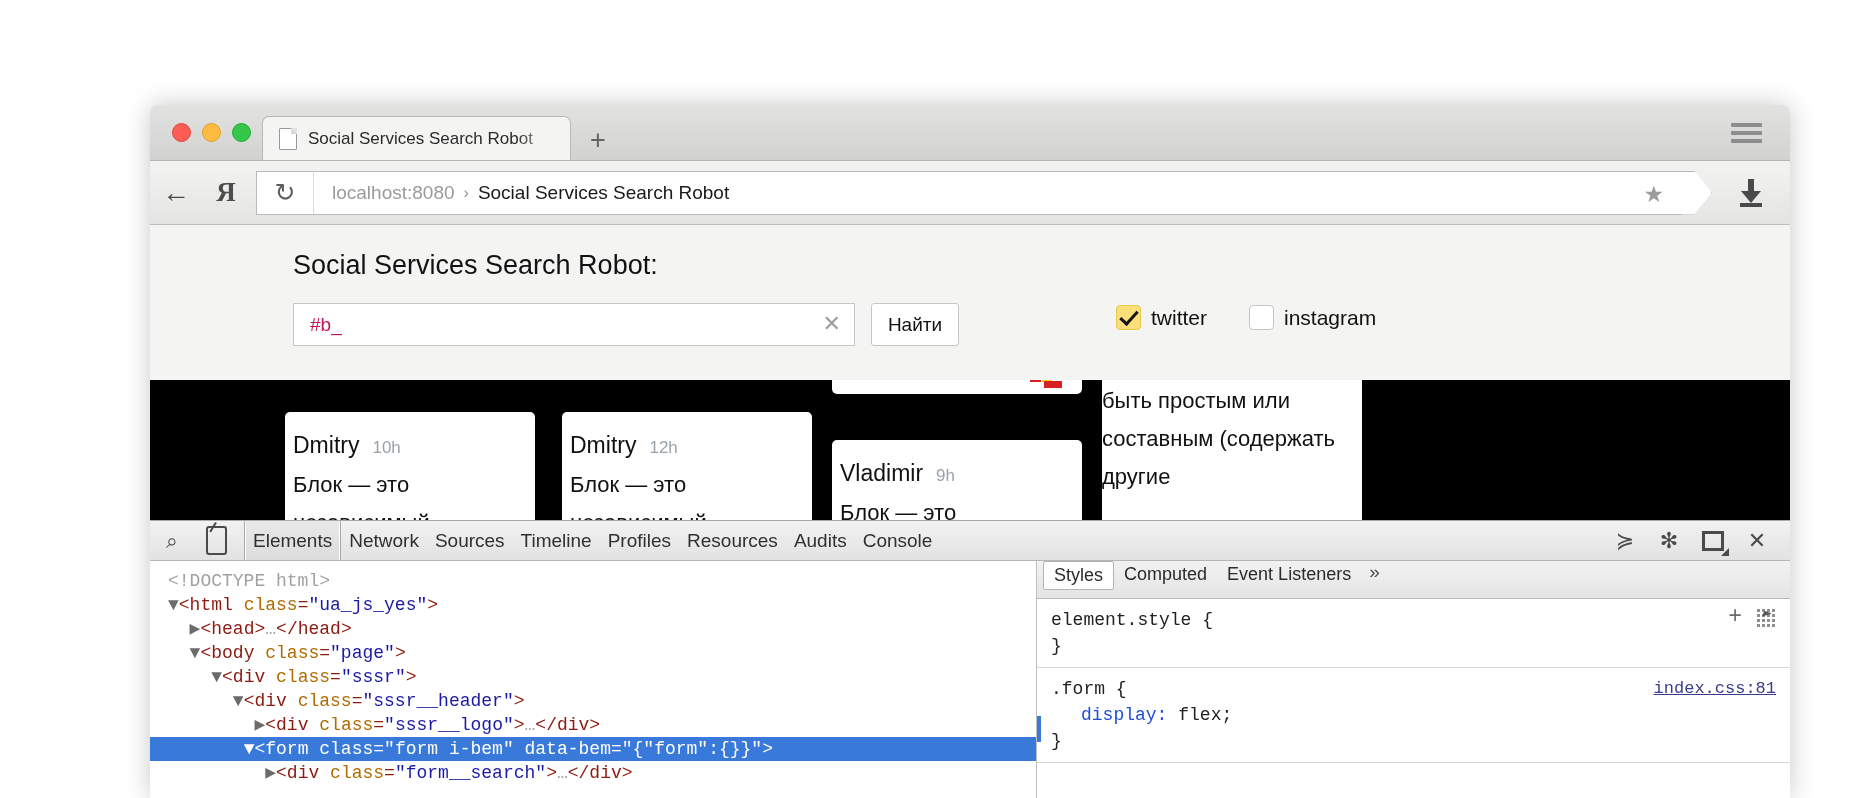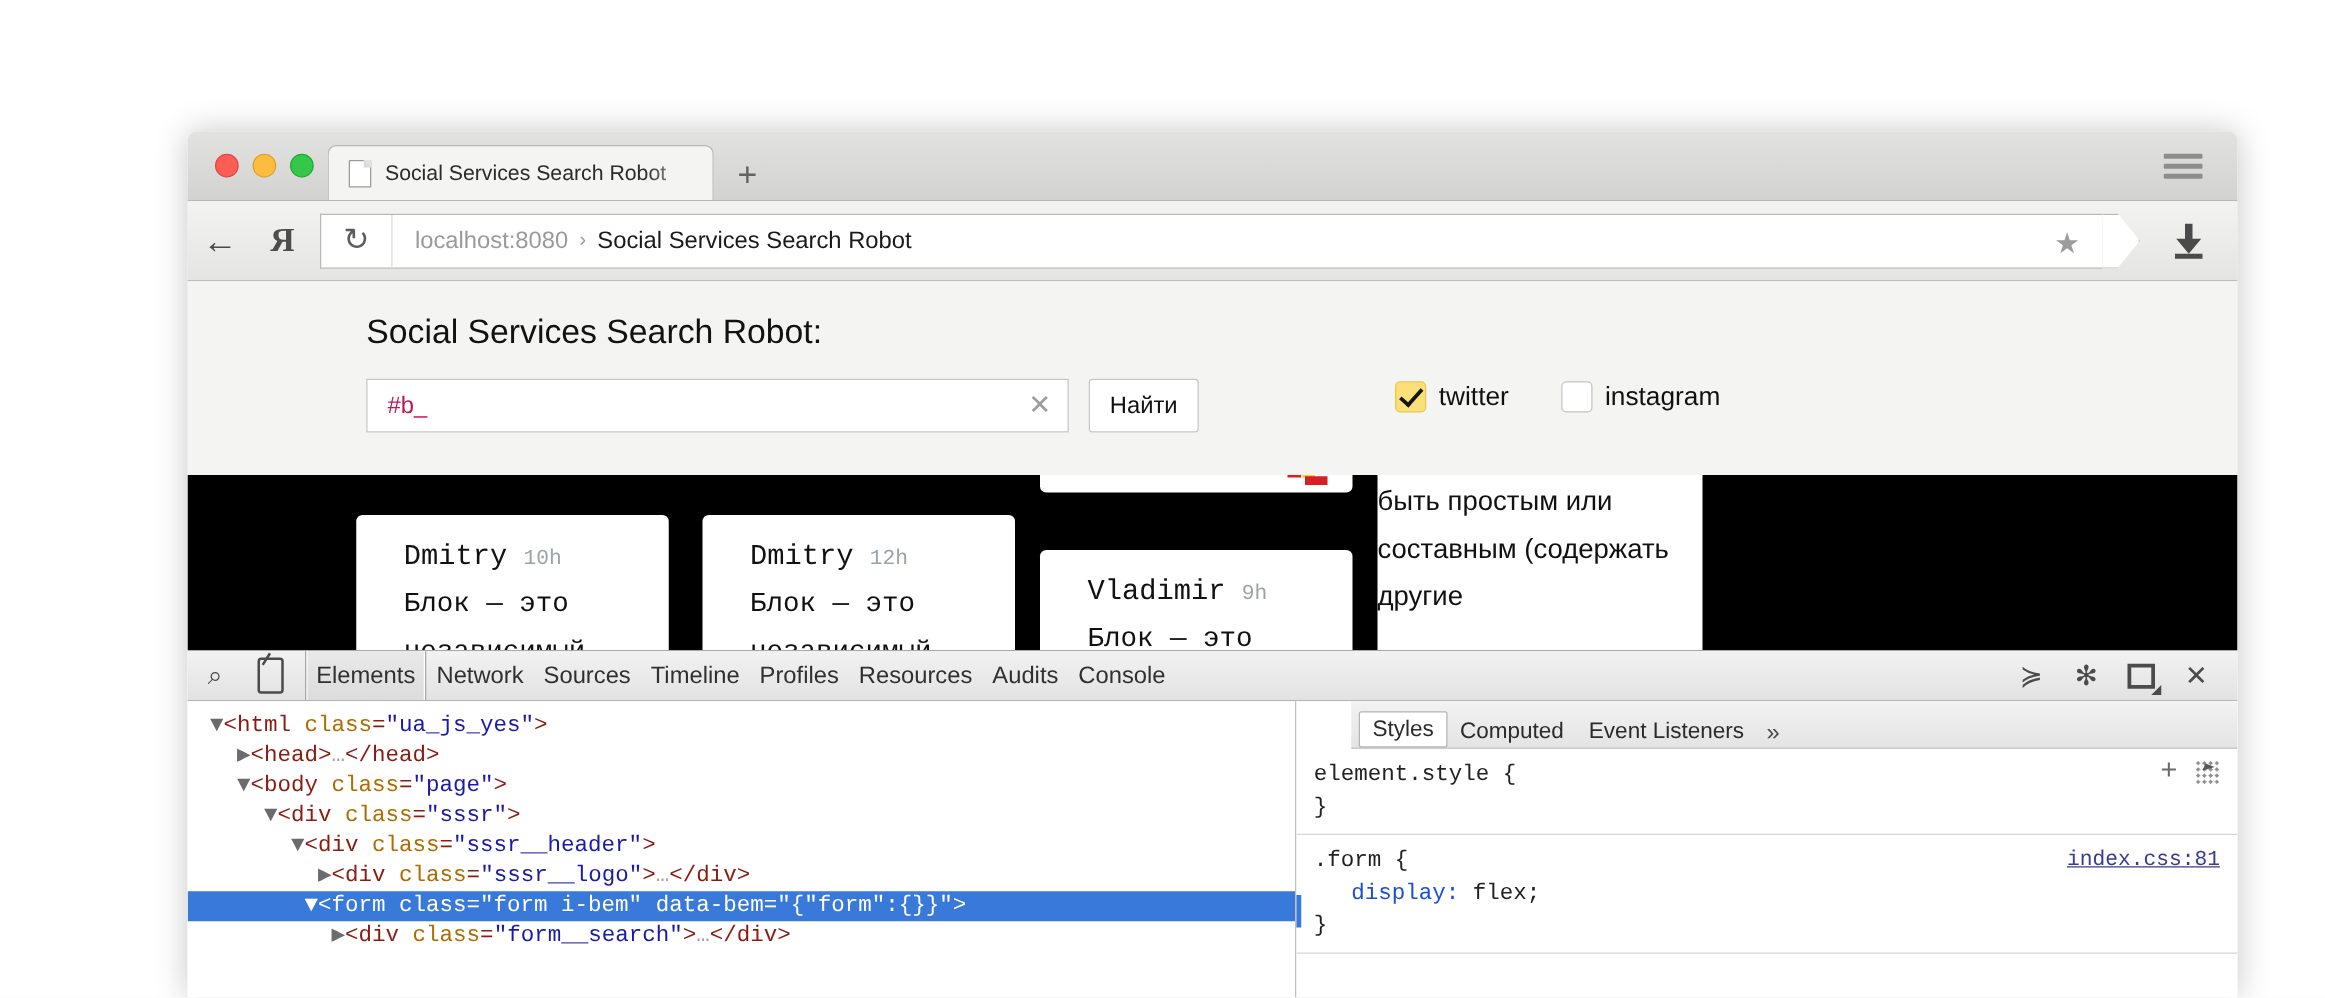--- a/index.html
+++ b/index.html
@@ -121,21 +121,21 @@
   .box.on:after{
     content:"";position:absolute;left:7px;top:1px;width:7px;height:15px;
     border:solid #141414;border-width:0 3px 3px 0;transform:rotate(42deg);
   }
   .chk span{font-size:21px;color:#111;}
 
   
   .band{position:relative;height:140px;background:#000;overflow:hidden;}
   .card{
     position:absolute;background:#fff;border-radius:5px;
-    padding:20px 22px 0 38px;box-sizing:border-box;overflow:hidden;font-family:Liberation Mono, monospace;
+    padding:20px 22px 0 8px;box-sizing:border-box;overflow:hidden;
   }
   .card .who{font-size:23px;color:#111;display:flex;align-items:baseline;gap:13px;margin-bottom:7px;}
   .card .who b{font-weight:400;}
   .card .who i{font-style:normal;font-size:17px;color:#9aa3ab;}
   .card .txt{font-size:22px;color:#111;line-height:38px;}
 
   .card.c1{left:135px;top:32px;width:250px;height:140px;}
   .card.c2{left:412px;top:32px;width:250px;height:140px;}
   .card.c3{left:682px;top:60px;width:250px;height:130px;}
   .card.c0{left:682px;top:-50px;width:250px;height:64px;padding-top:0;}
@@ -189,21 +189,21 @@
   .domline.sel *{color:#fff !important;}
   .tw{color:#8b1a10;}        
   .an{color:#b06c00;}        
   .av{color:#1a1aa6;}        
   .cm{color:#a1a1a1;}        
   .tri{color:#6b6b6b;}
 
   .styles{flex:1;background:#fff;overflow:hidden;}
   .st-tabs{
     height:37px;background:linear-gradient(#f2f2f2,#e4e4e4);
-    border-bottom:1px solid #b9b9b9;display:flex;align-items:flex-end;padding-left:6px;margin-left:44px;
+    border-bottom:1px solid #b9b9b9;display:flex;align-items:flex-start;padding-left:6px;
   }
   .st-tab{padding:0 10px;height:27px;line-height:27px;font-size:18px;color:#2b2b2b;}
   .st-tab.active{background:#fff;border:1px solid #b4b4b4;border-radius:2px;}
   .st-more{font-size:19px;color:#4b4b4b;margin-left:8px;}
   .st-rule{
     position:relative;padding:8px 14px 8px 14px;
     font-family:"Liberation Mono","DejaVu Sans Mono",monospace;
     font-size:18px;line-height:26px;color:#222;
     border-bottom:1px solid #d6d6d6;
   }
@@ -352,20 +352,21 @@
                 <i></i>
                 <b></b>
               </span>
         </div>
         <div class="dt-rico">✕</div>
       </div>
     </div>
 
     <div class="dt-body">
       <div class="dom">
+        <div class="domline"><span class="cm">&lt;!DOCTYPE html&gt;</span></div>
         <div class="domline"><span class="tri">▼</span><span class="tw">&lt;html </span><span class="an">class</span><span class="tw">=</span><span class="av">"ua_js_yes"</span><span class="tw">&gt;</span></div>
         <div class="domline">&nbsp;&nbsp;<span class="tri">▶</span><span class="tw">&lt;head&gt;</span><span class="cm">…</span><span class="tw">&lt;/head&gt;</span></div>
         <div class="domline">&nbsp;&nbsp;<span class="tri">▼</span><span class="tw">&lt;body </span><span class="an">class</span><span class="tw">=</span><span class="av">"page"</span><span class="tw">&gt;</span></div>
         <div class="domline">&nbsp;&nbsp;&nbsp;&nbsp;<span class="tri">▼</span><span class="tw">&lt;div </span><span class="an">class</span><span class="tw">=</span><span class="av">"sssr"</span><span class="tw">&gt;</span></div>
         <div class="domline">&nbsp;&nbsp;&nbsp;&nbsp;&nbsp;&nbsp;<span class="tri">▼</span><span class="tw">&lt;div </span><span class="an">class</span><span class="tw">=</span><span class="av">"sssr__header"</span><span class="tw">&gt;</span></div>
         <div class="domline">&nbsp;&nbsp;&nbsp;&nbsp;&nbsp;&nbsp;&nbsp;&nbsp;<span class="tri">▶</span><span class="tw">&lt;div </span><span class="an">class</span><span class="tw">=</span><span class="av">"sssr__logo"</span><span class="tw">&gt;</span><span class="cm">…</span><span class="tw">&lt;/div&gt;</span></div>
         <div class="domline sel">&nbsp;&nbsp;&nbsp;&nbsp;&nbsp;&nbsp;&nbsp;<span class="tri">▼</span><span class="tw">&lt;form </span><span class="an">class</span><span class="tw">=</span><span class="av">"form i-bem"</span><span class="tw"> </span><span class="an">data-bem</span><span class="tw">=</span><span class="av">"{"form":{}}"</span><span class="tw">&gt;</span></div>
         <div class="domline">&nbsp;&nbsp;&nbsp;&nbsp;&nbsp;&nbsp;&nbsp;&nbsp;&nbsp;<span class="tri">▶</span><span class="tw">&lt;div </span><span class="an">class</span><span class="tw">=</span><span class="av">"form__search"</span><span class="tw">&gt;</span><span class="cm">…</span><span class="tw">&lt;/div&gt;</span></div>
       </div>
 

